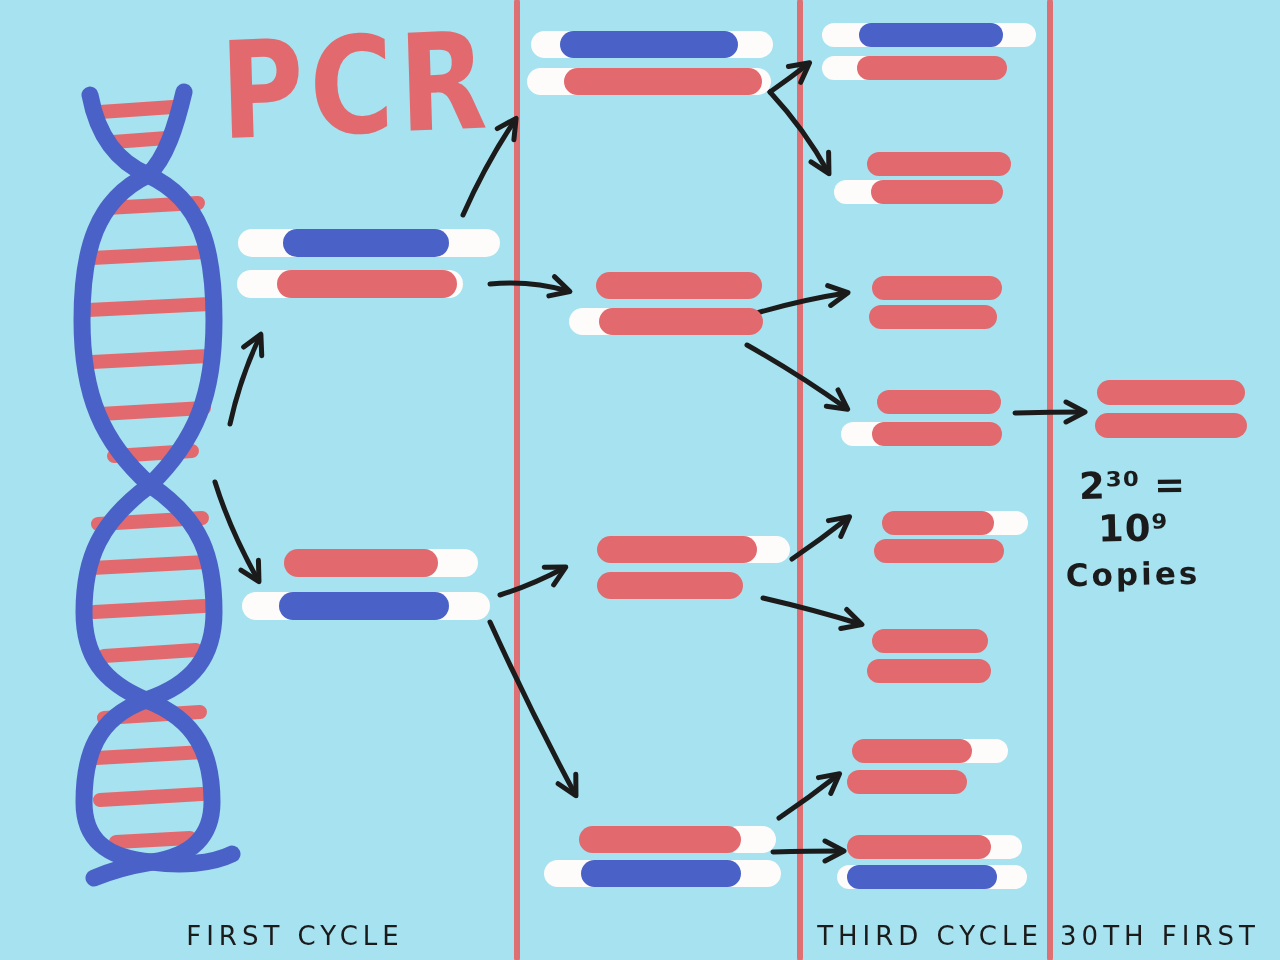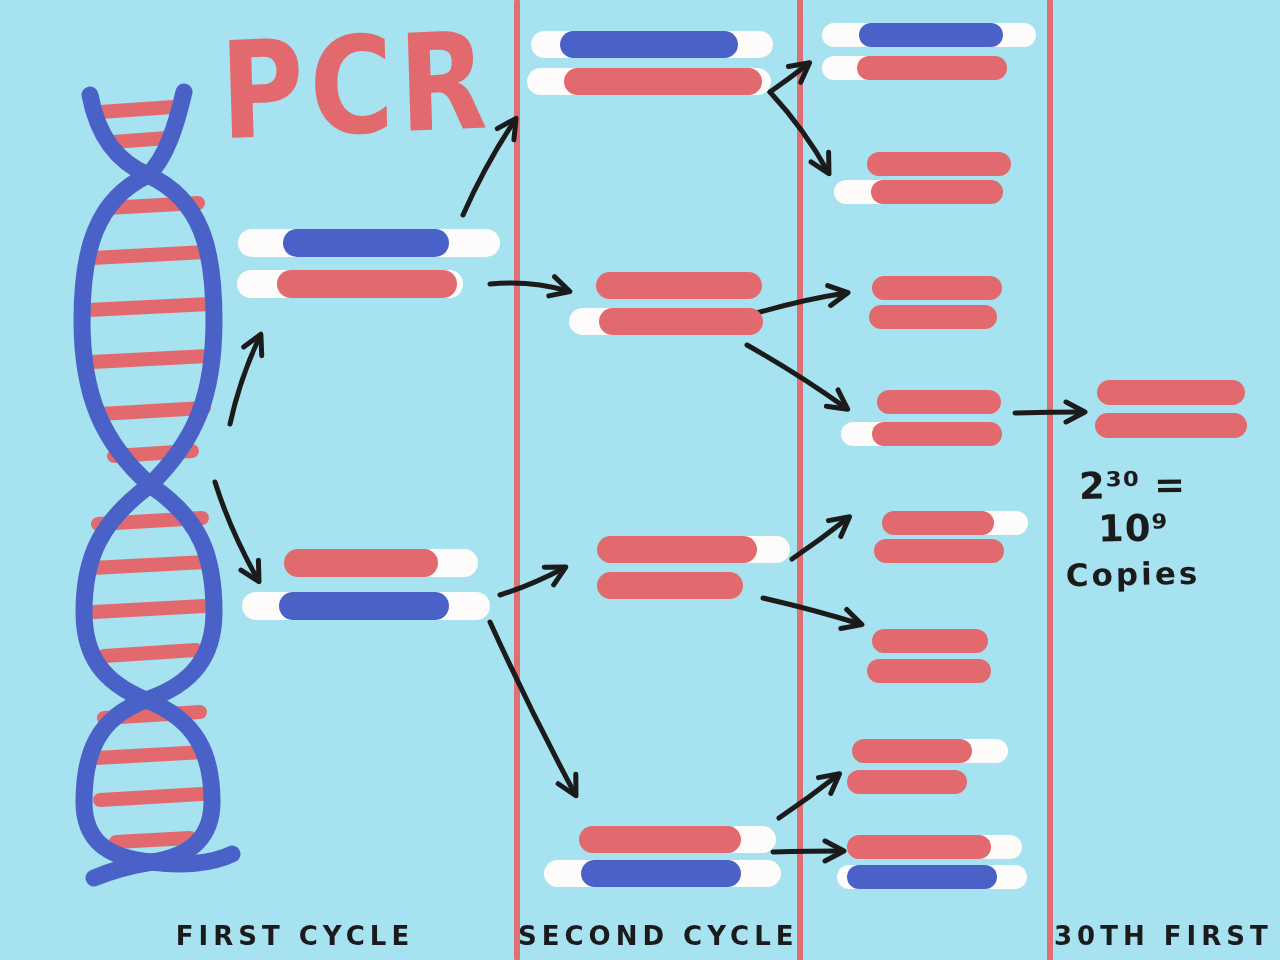--- a/index.html
+++ b/index.html
@@ -18,21 +18,21 @@
     color:var(--red,#e26a6e);
     font-size:120px;font-weight:bold;letter-spacing:6px;
     transform:scale(.95,1.12) rotate(-2deg);transform-origin:left top;
     user-select:none;
   }
   #bars{position:absolute;left:0;top:0;width:1280px;height:960px;}
   .bar{position:absolute;}
   .cycle-label{
     position:absolute;top:918px;height:36px;
     color:var(--ink,#1b1b1b);
-    font-size:26px;font-weight:bold;letter-spacing:5px;
+    font-size:26px;font-weight:normal;letter-spacing:5px;
     text-align:center;line-height:36px;white-space:nowrap;
   }
   .note{
     position:absolute;left:1048px;top:464px;width:170px;
     color:var(--ink,#1b1b1b);text-align:center;
   }
   .note .eq{font-size:37px;font-weight:600;letter-spacing:1px;transform:rotate(-1deg);}
   .note .word{font-size:31px;font-weight:600;letter-spacing:3px;margin-top:6px;transform:rotate(-1deg);}
 </style>
 </head>
@@ -183,16 +183,16 @@
     </div>
 
   <div class="title">PCR</div>
 
   <div class="note">
     <div class="eq">2³⁰ = 10⁹</div>
     <div class="word">Copies</div>
   </div>
 
   <div class="cycle-label" style="left:160px;width:270px;">FIRST CYCLE</div>
-  <div class="cycle-label" style="left:518px;width:240px;">SECOND CYCLE</div>
+  <div class="cycle-label" style="left:812px;width:236px;">THIRD CYCLE</div>
   <div class="cycle-label" style="left:1054px;width:212px;">30TH FIRST</div>
 
 </div>
 
 </body></html>

